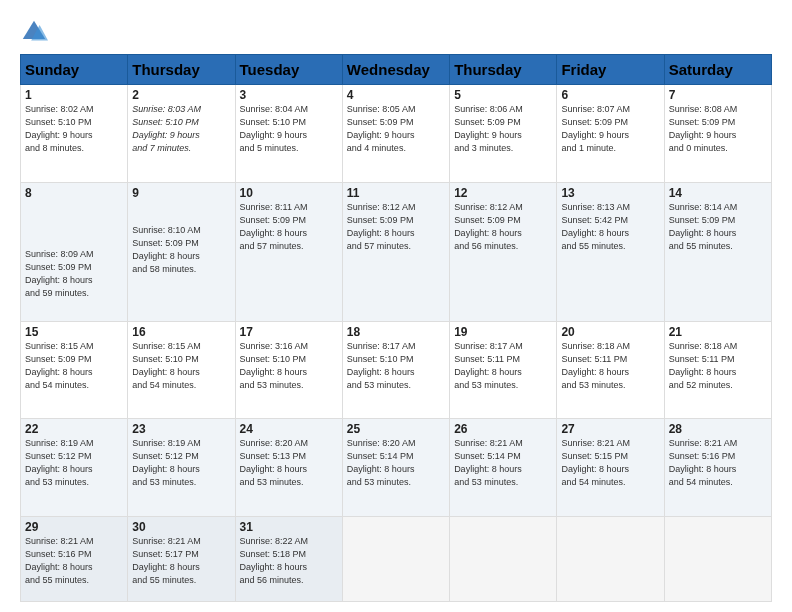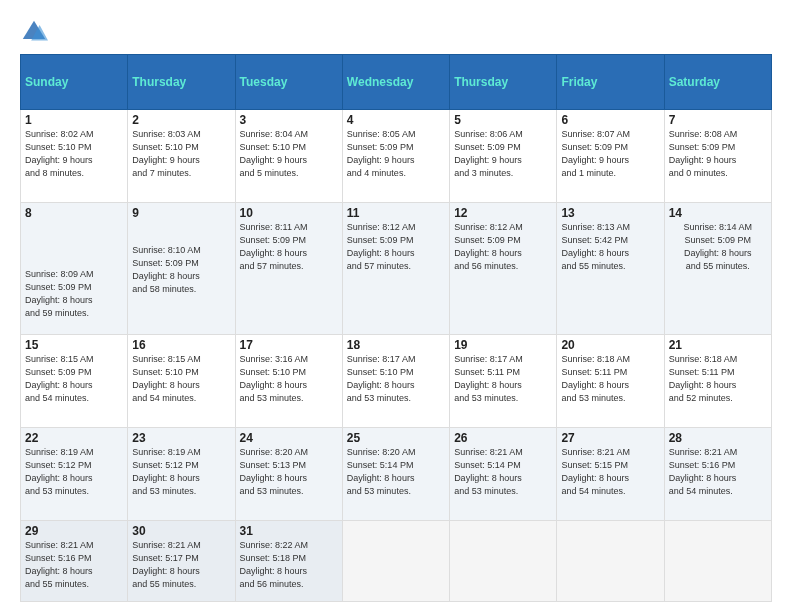--- a/index.html
+++ b/index.html
@@ -56,24 +56,24 @@
     }
     .calendar {
       flex: 1;
       border: 1px solid #ccc;
       border-collapse: collapse;
       width: 100%;
       table-layout: fixed;
     }
     .calendar th {
       background: #2a6db5;
-      color: #5eead4;
-      font-size: 12px;
+      color: #000000;
+      font-size: 15px;
       font-weight: bold;
-      padding: 20px 4px;
+      padding: 6px 4px;
       text-align: left;
       border: 1px solid #1a5a9a;
     }
     .calendar td {
       vertical-align: top;
       padding: 3px 4px;
       font-size: 9.5px;
       color: #333;
       border: 1px solid #ddd;
       height: 85px;
@@ -141,21 +141,21 @@
     <tr>
           <td>
             <span class="day-num">1</span>
             <div class="day-info" style="white-space: pre-line;">Sunrise: 8:02 AM
 Sunset: 5:10 PM
 Daylight: 9 hours
 and 8 minutes.</div>
           </td>
           <td>
             <span class="day-num">2</span>
-            <div class="day-info" style="white-space: pre-line;">Sunrise: 8:03 AM
+            <div class="day-info" style="white-space: pre-line; font-style: italic;">Sunrise: 8:03 AM
 Sunset: 5:10 PM
 Daylight: 9 hours
 and 7 minutes.</div>
           </td>
           <td>
             <span class="day-num">3</span>
             <div class="day-info" style="white-space: pre-line;">Sunrise: 8:04 AM
 Sunset: 5:10 PM
 Daylight: 9 hours
 and 5 minutes.</div>
@@ -227,21 +227,21 @@
           </td>
           <td>
             <span class="day-num">13</span>
             <div class="day-info" style="white-space: pre-line;">Sunrise: 8:13 AM
 Sunset: 5:42 PM
 Daylight: 8 hours
 and 55 minutes.</div>
           </td>
           <td>
             <span class="day-num">14</span>
-            <div class="day-info" style="white-space: pre-line; text-align: center;">Sunrise: 8:14 AM
+            <div class="day-info" style="white-space: pre-line;">Sunrise: 8:14 AM
 Sunset: 5:09 PM
 Daylight: 8 hours
 and 55 minutes.</div>
           </td>
         </tr>
         <tr>
           <td>
             <span class="day-num">15</span>
             <div class="day-info" style="white-space: pre-line;">Sunrise: 8:15 AM
 Sunset: 5:09 PM

